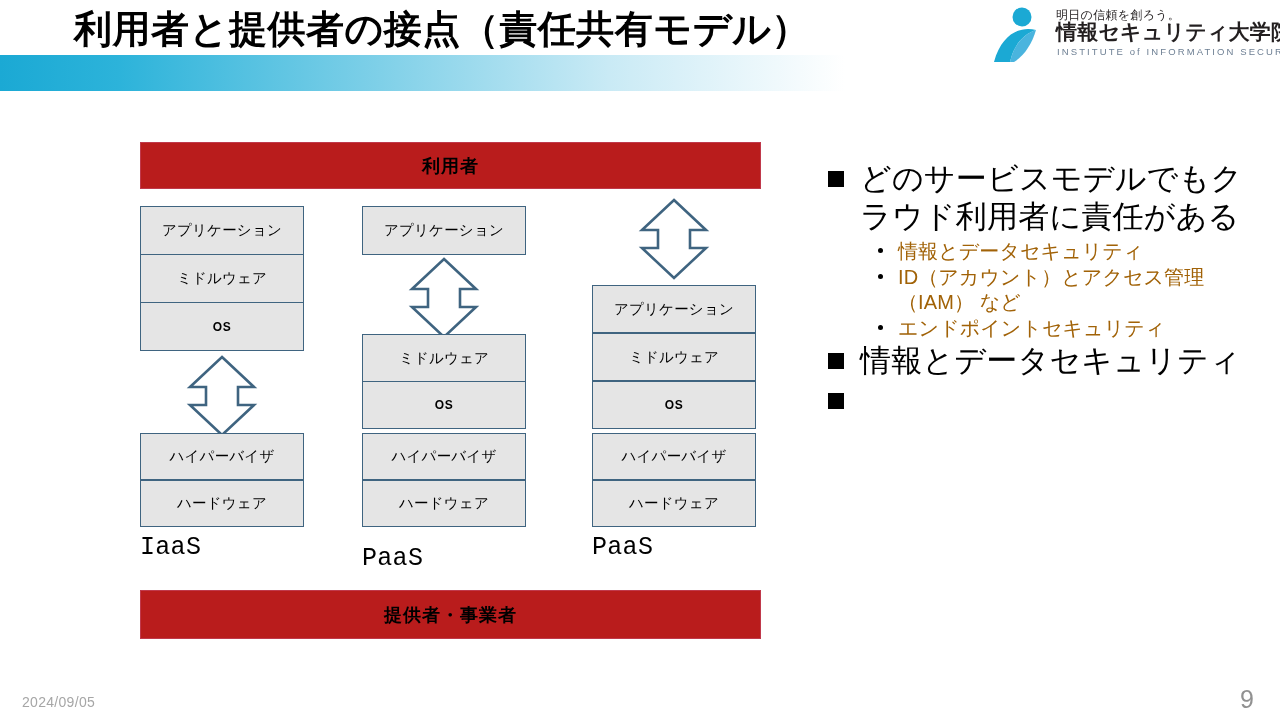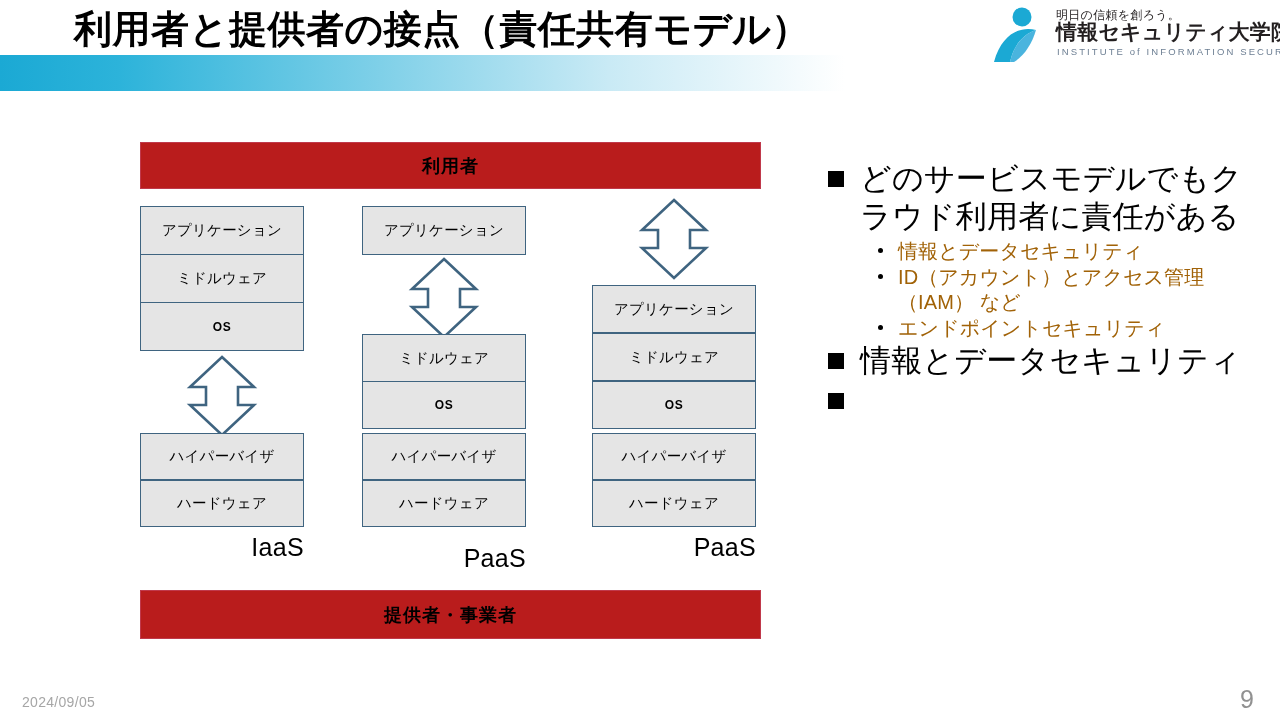--- a/index.html
+++ b/index.html
@@ -104,22 +104,23 @@
     color: #000000;
     letter-spacing: 0.2px;
     white-space: nowrap;
   }
   .layer.os { font-size: 12px; font-weight: bold; letter-spacing: 0.5px; }
 
   .model-label {
     position: absolute;
     font-size: 25px;
     color: #000000;
-    text-align: right;
+    text-align: left;
     letter-spacing: 0.3px;
+    font-family: Liberation Mono, monospace;
   }
 
   .arrow { position: absolute; }
 
   
   #bullets {
     position: absolute;
     left: 828px; top: 160px;
     width: 440px;
   }

